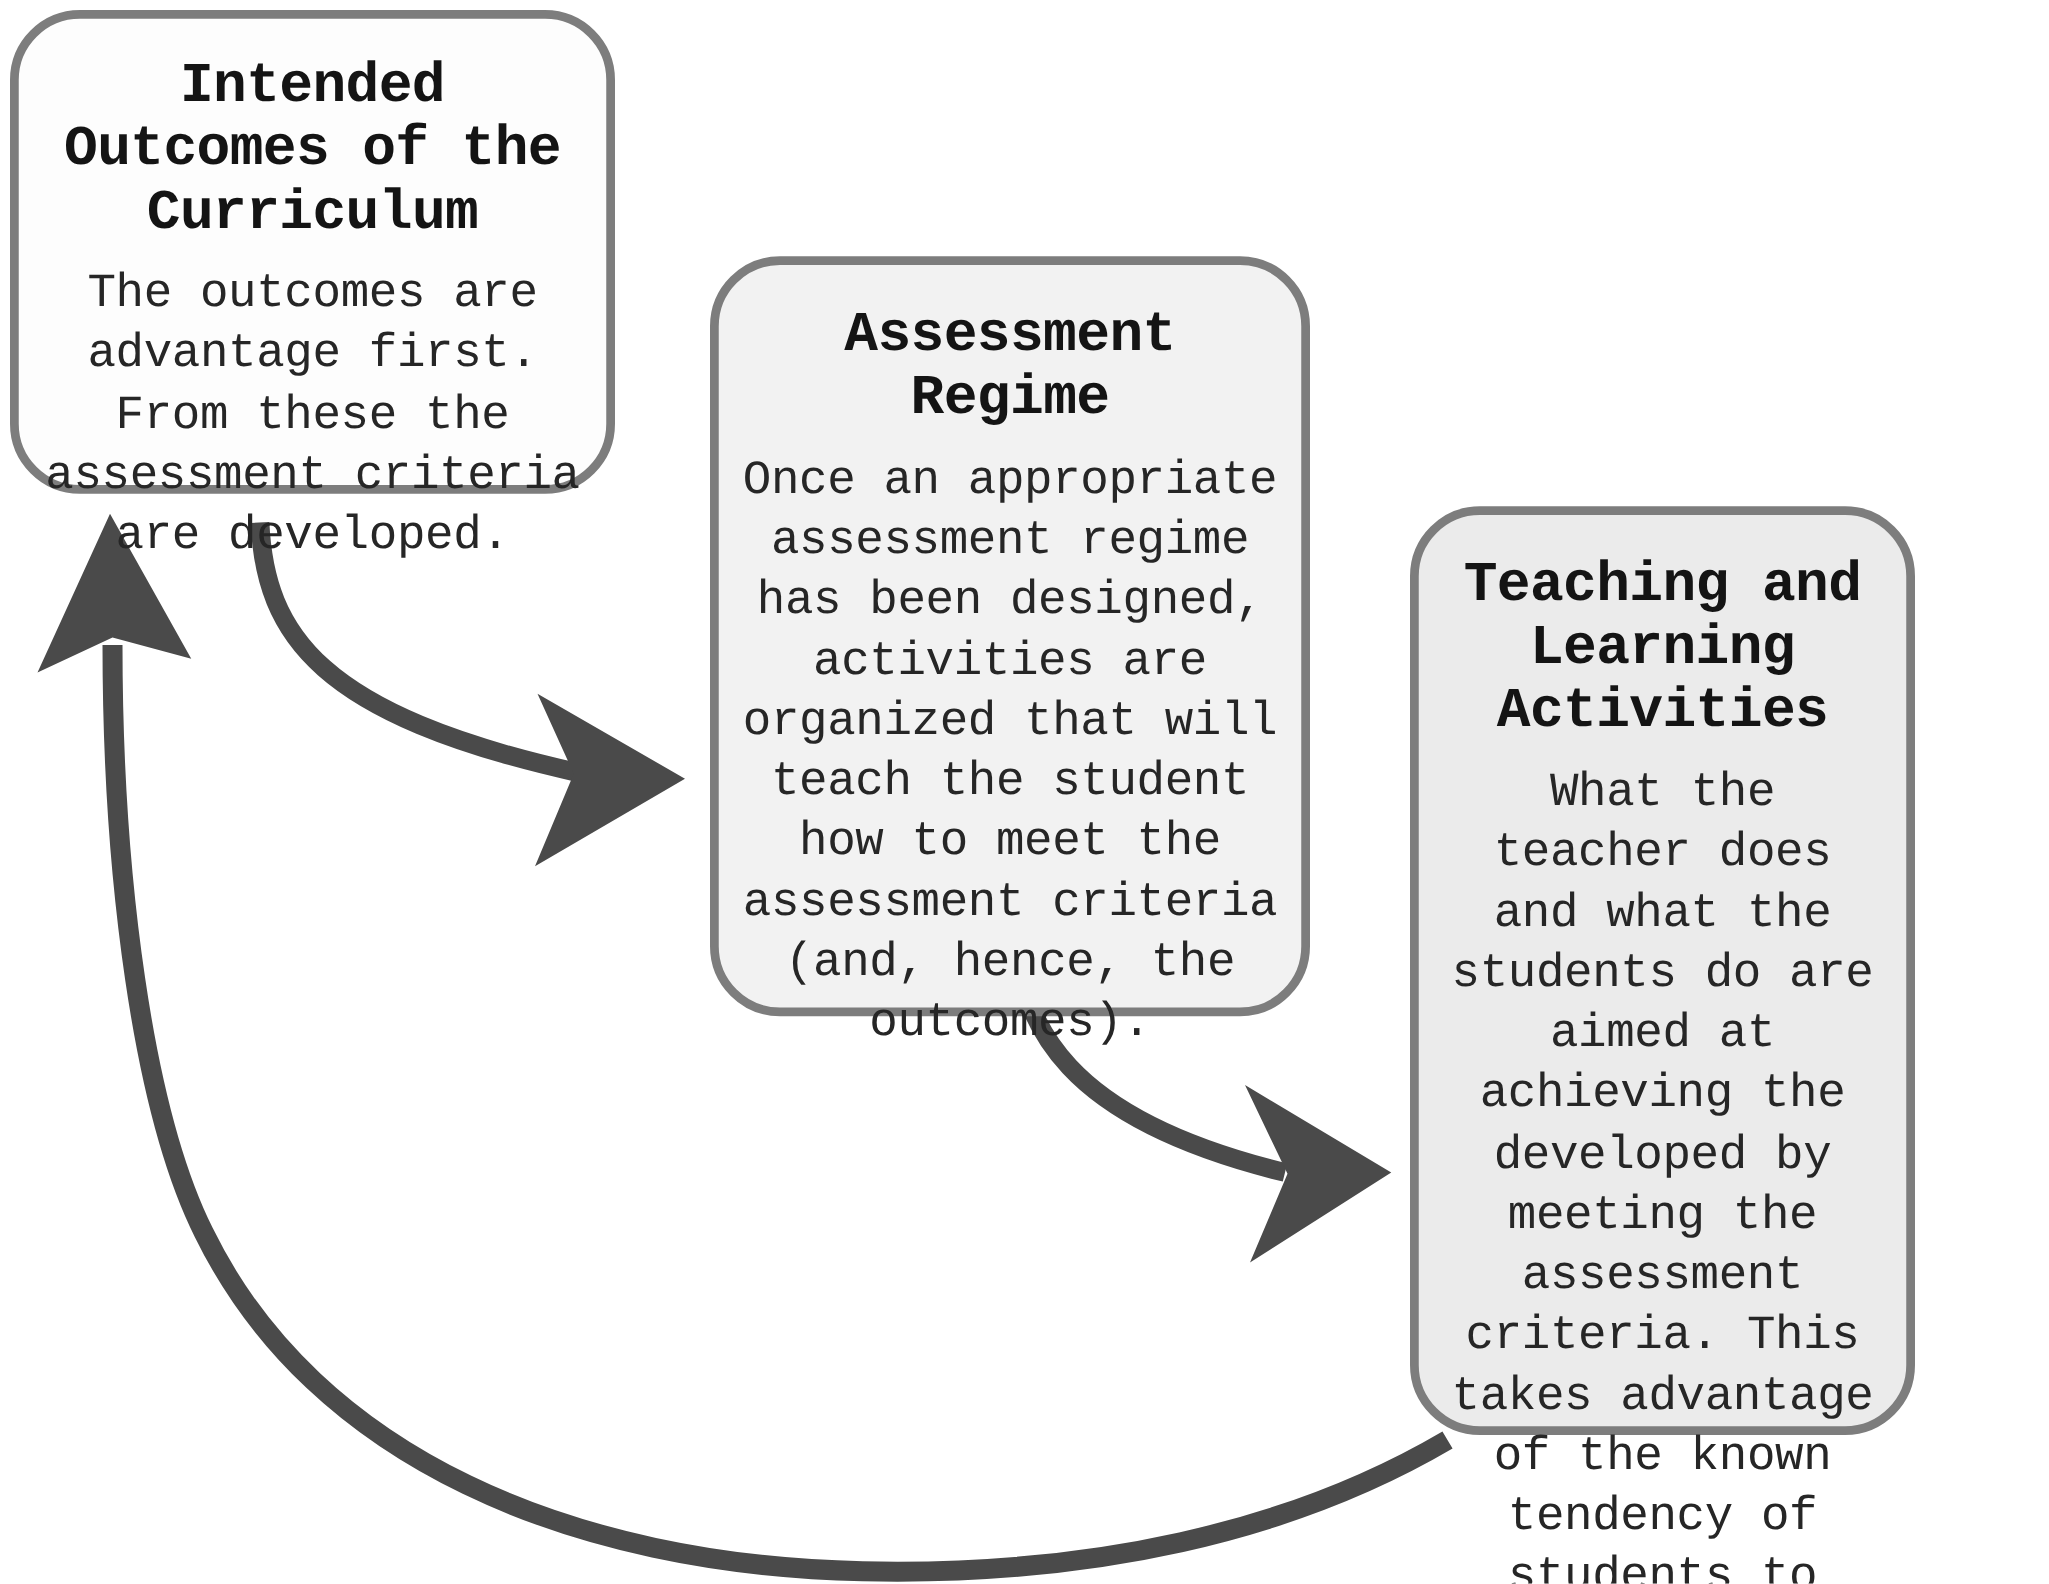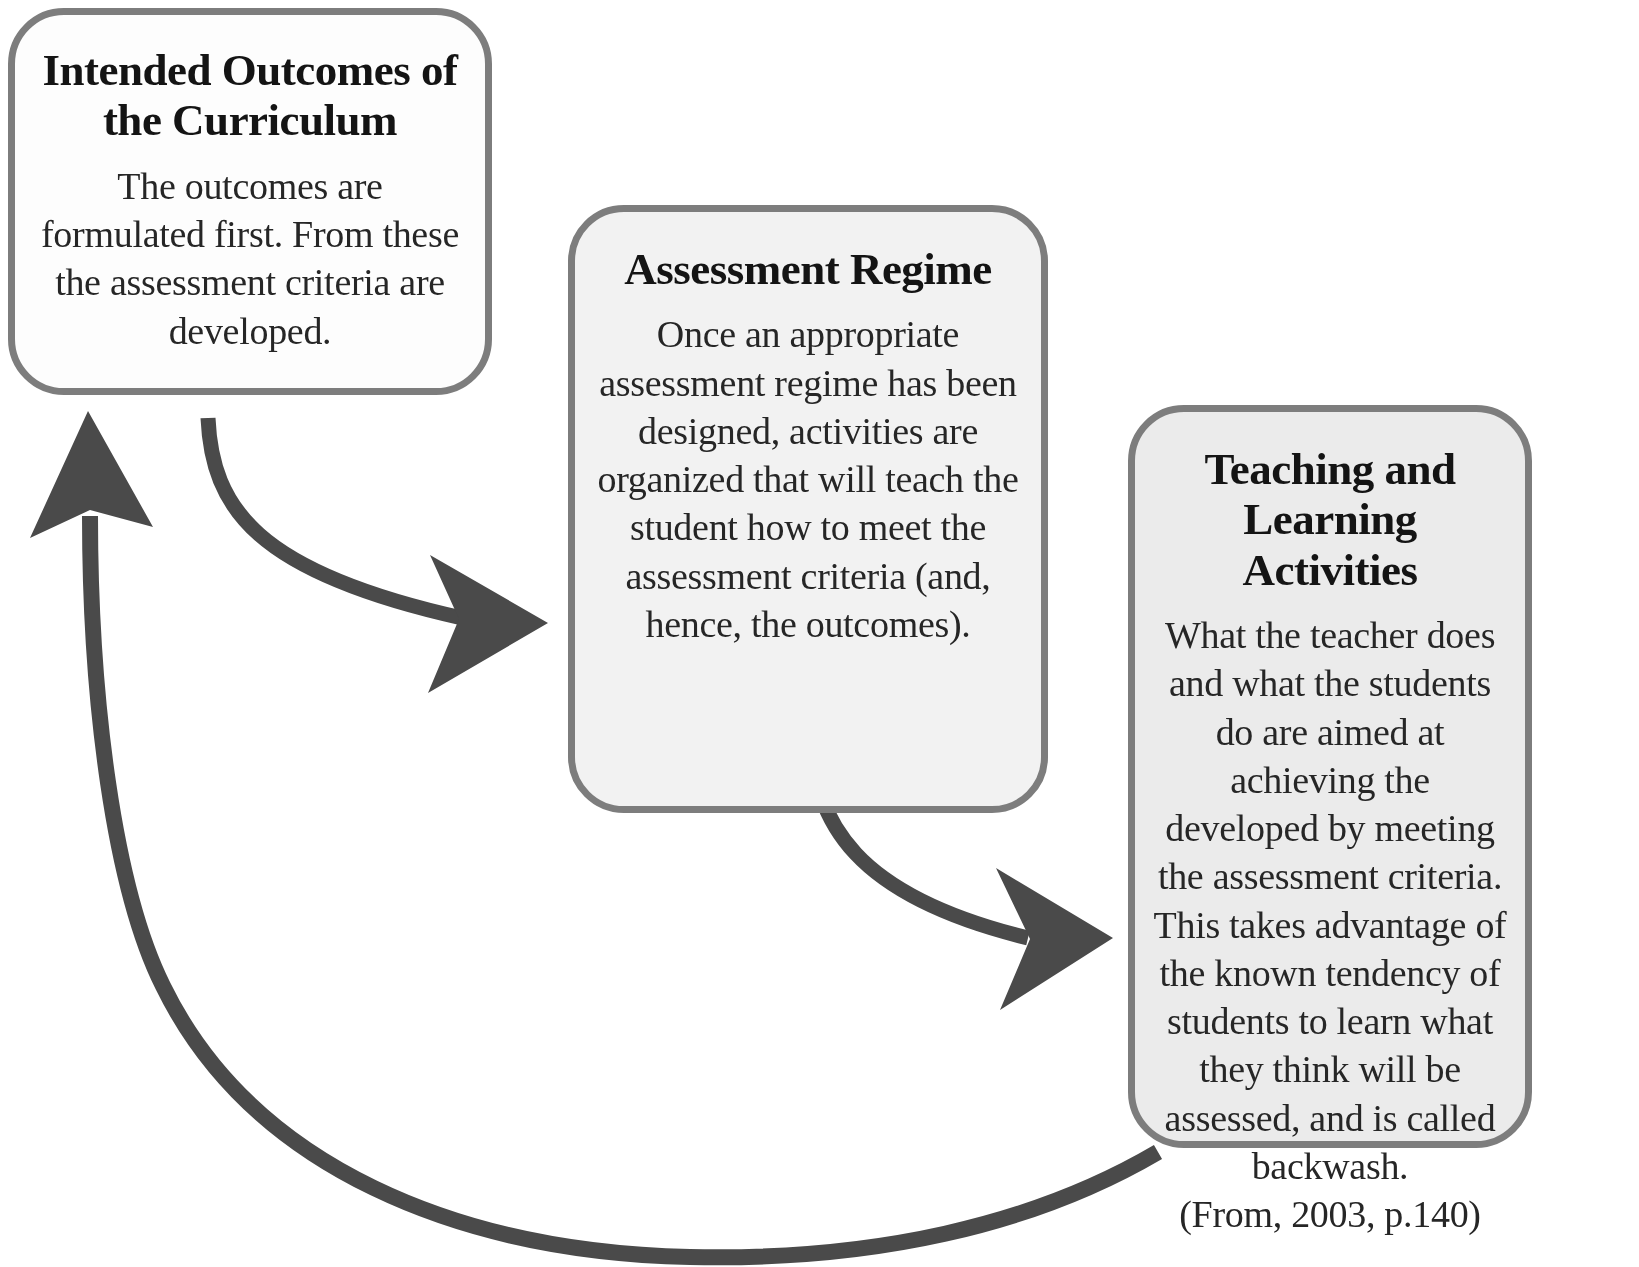--- a/index.html
+++ b/index.html
@@ -13,21 +13,21 @@
     --body-text: #262626;
   }
   * { margin: 0; padding: 0; box-sizing: border-box; }
   html, body { background: var(--background); }
   .canvas {
     position: relative;
     width: 1639px;
     height: 1267px;
     background: var(--background);
     overflow: hidden;
-    font-family: Liberation Serif, serif;
+    font-family: Liberation Mono, monospace;
     padding-left: 16px;
   }
   .arrows-layer {
     position: absolute;
     left: 0; top: 0;
     width: 100%; height: 100%;
     display: block;
   }
   .flow-box {
     position: absolute;
@@ -89,21 +89,21 @@
 
     <path d="M 810 730 C 813 824, 856 896, 1028 938" fill="none" stroke="#4a4a4a" stroke-width="15" stroke-linecap="butt"></path>
     <path d="M 1113 938 L 996 868 L 1030 939 L 1000 1010 Z" fill="#4a4a4a"></path>
 
     <path d="M 1158 1152 C 1032 1226, 872 1261, 690 1257 C 460 1252, 252 1168, 163 986 C 114 888, 90 700, 90 516" fill="none" stroke="#4a4a4a" stroke-width="16" stroke-linecap="butt"></path>
     <path d="M 88 411 L 30 538 L 90 510 L 153 527 Z" fill="#4a4a4a"></path>
   </svg>
 
   <div class="flow-box box-1">
     <div class="box-title">Intended Outcomes of the Curriculum</div>
-    <div class="box-body">The outcomes are formulated first. From these the assessment criteria are developed.</div>
+    <div class="box-body">The outcomes are advantage first. From these the assessment criteria are developed.</div>
   </div>
 
   <div class="flow-box box-2">
     <div class="box-title">Assessment Regime</div>
     <div class="box-body">Once an appropriate assessment regime has been designed, activities are organized that will teach the student how to meet the assessment criteria (and, hence, the outcomes).</div>
   </div>
 
   <div class="flow-box box-3">
     <div class="box-title">Teaching and Learning Activities</div>
     <div class="box-body">What the teacher does and what the students do are aimed at achieving the developed by meeting the assessment criteria. This takes advantage of the known tendency of students to learn what they think will be assessed, and is called backwash.</div>

